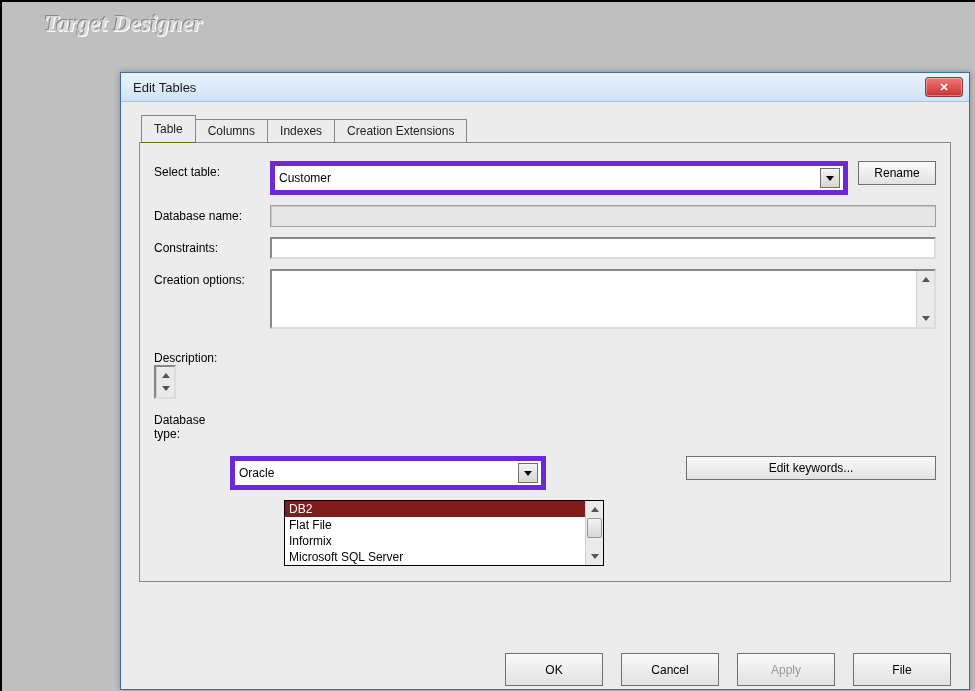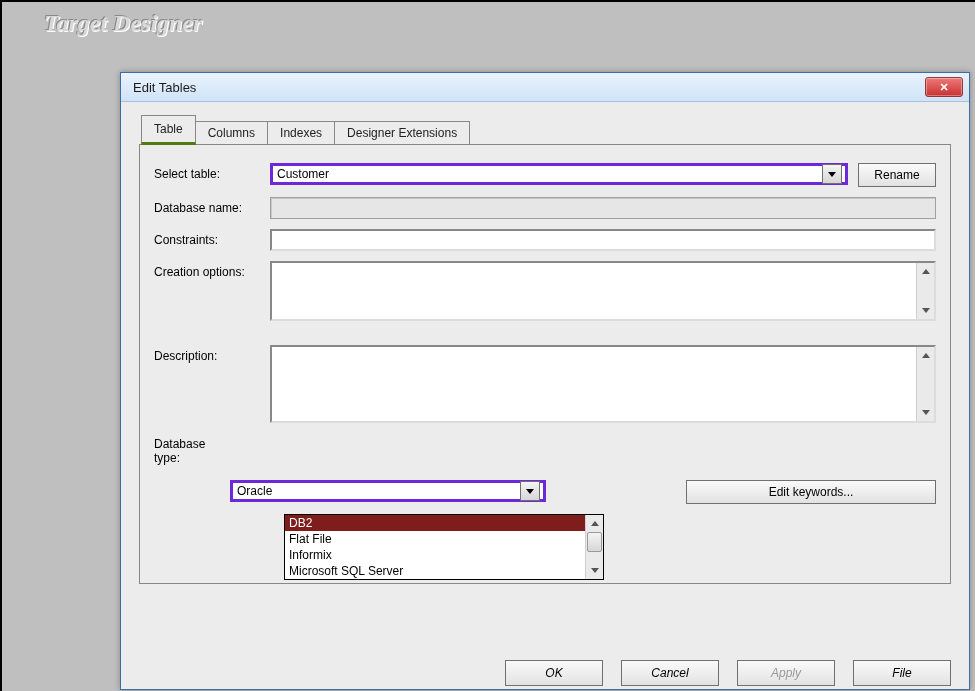--- a/index.html
+++ b/index.html
@@ -29,31 +29,31 @@
     background:linear-gradient(#f07878,#c83232);display:flex;align-items:center;
     justify-content:center;color:#fff;font-weight:bold;font-size:11px;
     box-shadow:inset 0 0 0 1px rgba(255,255,255,.35);cursor:pointer;
   }
   .body{position:relative;padding:12px 0 0 0;height:calc(100% - 28px);box-sizing:border-box;}
   .tabstrip{display:flex;align-items:flex-end;margin-left:20px;}
   .tab{
     padding:4px 12px 5px;border:1px solid #888;border-bottom:none;background:#ececec;
     margin-right:-1px;font-size:12px;color:#222;cursor:pointer;position:relative;top:1px;
   }
-  .tab.active{background:#ececec;border-bottom:3px solid #4d7c0f;z-index:2;padding-top:6px;padding-bottom:6px;font-weight:normal;}
+  .tab.active{background:#ececec;border-bottom:1px solid #4d7c0f;z-index:2;padding-top:6px;padding-bottom:6px;font-weight:normal;}
   .panel{
     margin:0 18px 0 18px;border:1px solid #888;background:#ececec;
     padding:18px 14px 40px 14px;min-height:440px;box-sizing:border-box;position:relative;
   }
   .row{display:flex;align-items:flex-start;margin-bottom:10px;}
   .lbl{width:116px;padding-top:4px;color:#000;}
   .field{flex:1;display:flex;align-items:stretch;margin-top:47px;}
   .combo,.text-in,.multi-in{
-    border:3px solid #6d28d9;background:#fff;height:22px;box-sizing:border-box;
-    font:12px Tahoma,Arial,sans-serif;padding:2px 4px;
+    border:5px solid #6d28d9;background:#fff;height:22px;box-sizing:border-box;
+    font:12px Tahoma,Arial,sans-serif;padding:12px 4px;
   }
   .combo{flex:1;display:flex;align-items:center;position:relative;}
   .combo-val{flex:1;}
   .combo-btn{
     width:18px;height:18px;margin:-1px -1px -1px 2px;border:1px solid #707070;
     background:linear-gradient(#f4f4f4,#d6d6d6);display:flex;align-items:center;
     justify-content:center;cursor:pointer;
   }
   .tri-down{width:0;height:0;border-left:4px solid transparent;border-right:4px solid transparent;border-top:5px solid #000;}
   .btn{
@@ -95,21 +95,21 @@
   .list-item.sel{background:#7f1d1d;color:#fff;}
   .dropdown-container{position:relative;margin-left:0;}
   .list-scroll{
     width:17px;background:#eaeaea;border-left:1px solid #cfcfcf;display:flex;
     flex-direction:column;align-items:center;padding:2px 0;
   }
   .list-scroll .thumb{width:13px;height:18px;background:linear-gradient(#f4f4f4,#d6d6d6);border:1px solid #999;border-radius:2px;margin-top:2px;}
   .button-bar{
     position:absolute;right:0;bottom:0;display:flex;gap:18px;padding:6px 18px 4px 0;
   }
-  .button-bar .btn{min-width:98px;height:26px;font-style:italic;}
+  .button-bar .btn{min-width:98px;height:33px;}
 </style>
 </head>
 <body>
 
 <div class="desktop">
   <div class="bg-title">Target Designer</div>
 
   <div class="dialog">
     <div class="titlebar">
       <span>Edit Tables</span>
@@ -117,21 +117,21 @@
       <div class="close-btn">
         <span>✕</span>
       </div>
     </div>
 
     <div class="body">
       <div class="tabstrip">
         <div class="tab active"><span>Table</span></div>
         <div class="tab"><span>Columns</span></div>
         <div class="tab"><span>Indexes</span></div>
-        <div class="tab"><span>Designer Extensions</span></div>
+        <div class="tab"><span>Creation Extensions</span></div>
       </div>
 
       <div class="panel">
 
         <div class="row">
           <div class="lbl">Select table:</div>
           <div class="combo">
             <span class="combo-val">Customer</span>
             <div class="combo-btn">
               <div class="tri-down"></div>
@@ -158,21 +158,21 @@
               <div class="scroll-arrow">
                   <div class="tri-up-sm"></div>
                 </div>
               <div class="scroll-arrow">
                   <div class="tri-down-sm"></div>
                 </div>
             </div>
           </div>
         </div>
 
-        <div class="row" style="margin-top:24px;">
+        <div class="row" style="margin-top:18px;flex-direction:column;">
           <div class="lbl">Description:</div>
           <div class="multi-wrap" style="height:78px;">
             <div class="multi-text"></div>
             <div class="vscroll">
               <div class="scroll-arrow">
                   <div class="tri-up-sm"></div>
                 </div>
               <div class="scroll-arrow">
                   <div class="tri-down-sm"></div>
                 </div>

